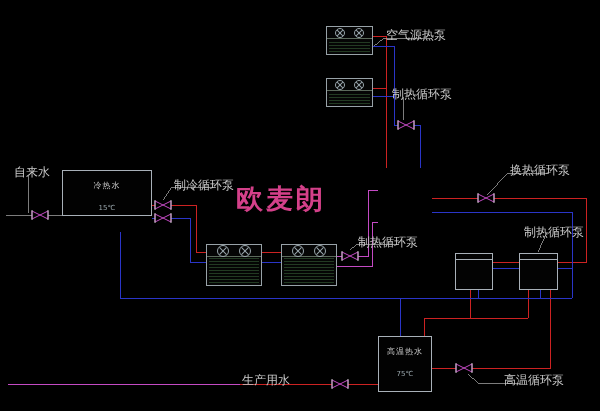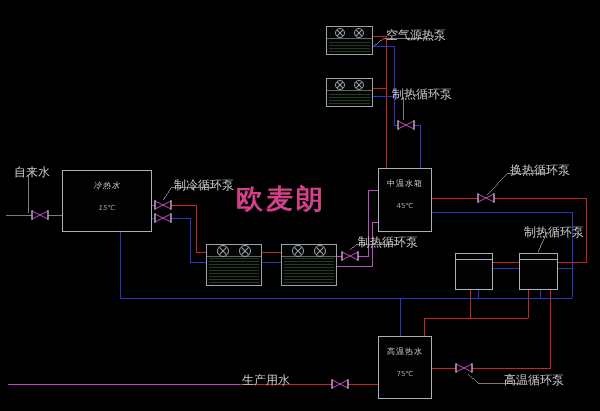--- a/index.html
+++ b/index.html
@@ -135,29 +135,25 @@
     <div class="top">
         <span class="fan"></span>
         <span class="fan"></span>
       </div>
     <div class="body"></div>
   </div>
 
   <div class="wshp" style="left:455px;top:253px;width:38px;height:37px;"></div>
   <div class="wshp" style="left:519px;top:253px;width:39px;height:37px;"></div>
 
-  <div class="tank" style="left:62px;top:170px;width:90px;height:62px;font-style:italic;">
+  <div class="tank" style="left:62px;top:170px;width:90px;height:46px;">
     <span class="t">冷热水</span>
     <span class="s">15℃</span>
   </div>
-  <div class="tank" style="left:378px;top:168px;width:54px;height:64px;">
-    <span class="t">中温水箱</span>
-    <span class="s">45℃</span>
-  </div>
-  <div class="tank" style="left:378px;top:336px;width:54px;height:63px;">
+  <div class="tank" style="left:378px;top:336px;width:54px;height:56px;">
     <span class="t">高温热水</span>
     <span class="s">75℃</span>
   </div>
 
   <span class="lbl" style="left:386px;top:29px;">空气源热泵</span>
   <span class="lbl" style="left:392px;top:88px;">制热循环泵</span>
   <span class="lbl" style="left:510px;top:164px;">换热循环泵</span>
   <span class="lbl" style="left:524px;top:226px;">制热循环泵</span>
   <span class="lbl" style="left:174px;top:179px;">制冷循环泵</span>
   <span class="lbl" style="left:358px;top:236px;">制热循环泵</span>

